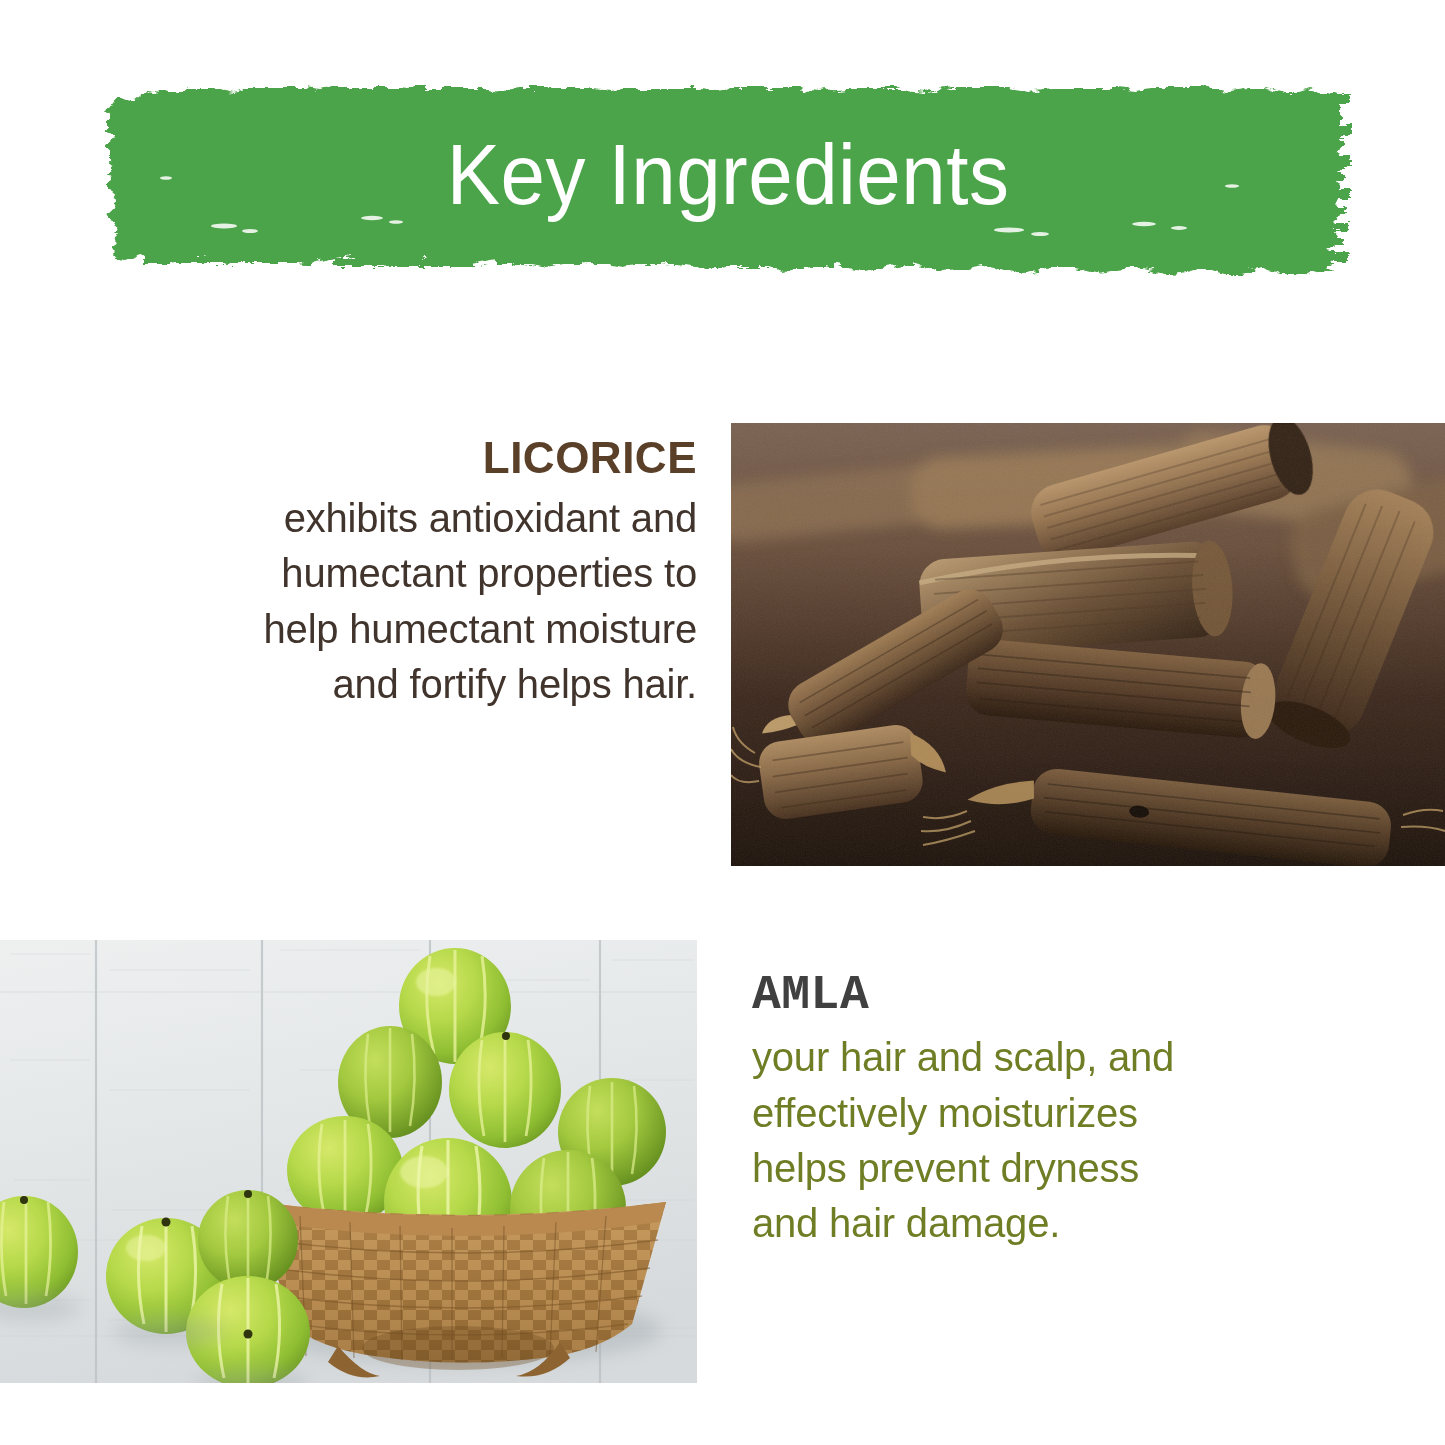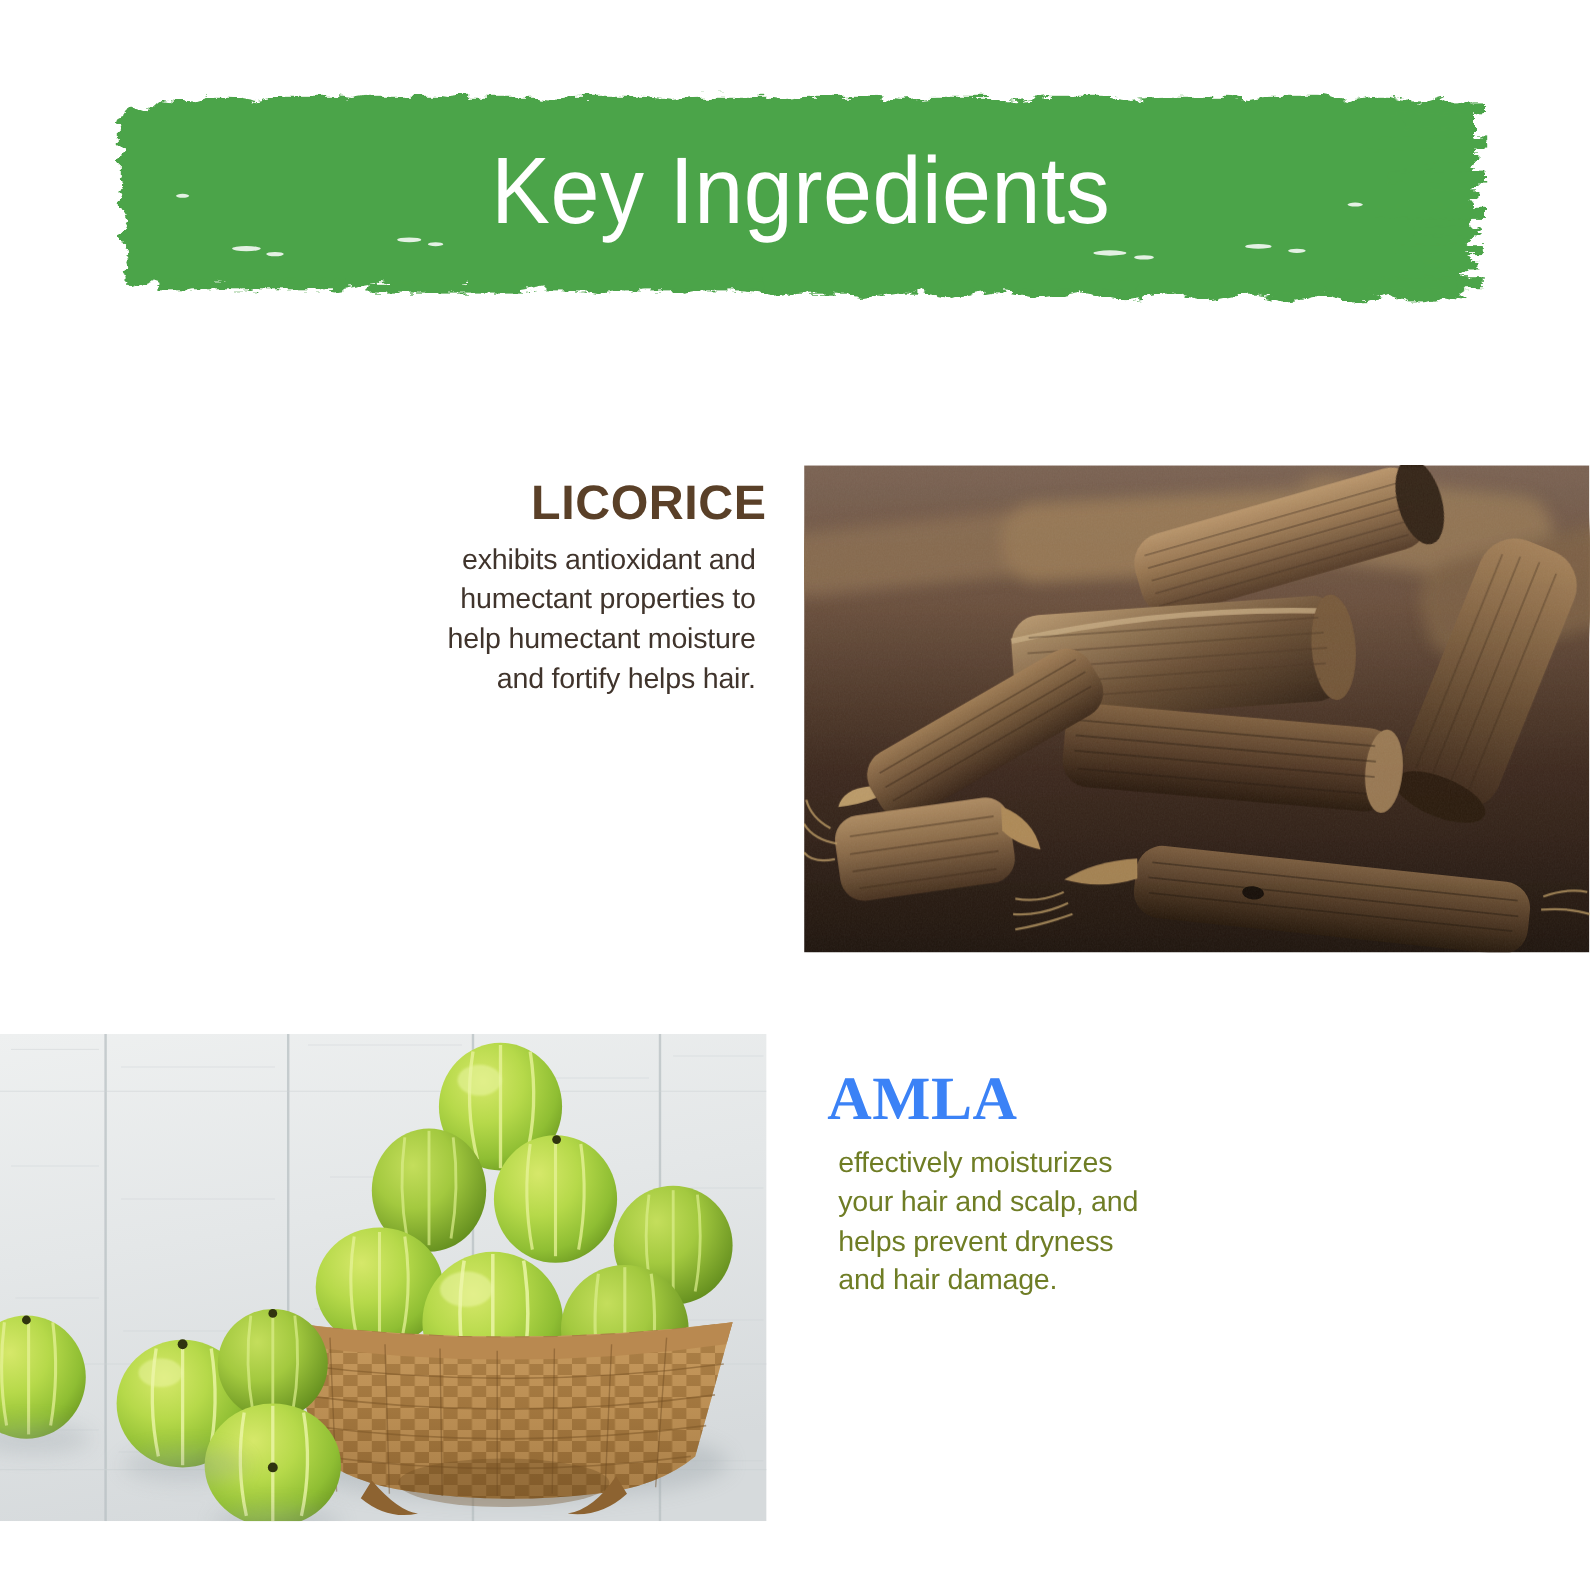--- a/index.html
+++ b/index.html
@@ -73,25 +73,25 @@
   #licorice-heading {
     font-size: 44px;
     font-weight: 700;
     color: #5A4028;
     letter-spacing: 0.5px;
     line-height: 1.05;
     margin: 0 0 10px 0;
     font-family: "Liberation Sans", sans-serif;
   }
   .body-copy {
-    font-size: 26px;
+    font-size: 40px;
     line-height: 1.38;
     font-weight: 400;
     letter-spacing: -0.2px;
-    margin: 10px;
+    margin: 0;
     font-family: "Liberation Sans", sans-serif;
   }
   #licorice-body { color: #40342C; }
   .body-copy .ln { display: block; }
 
   #licorice-photo {
     position: absolute;
     left: 731px;
     top: 0;
     width: 714px;
@@ -116,27 +116,27 @@
     overflow: hidden;
   }
   #amla-text {
     position: absolute;
     left: 752px;
     top: 30px;
     width: 600px;
     text-align: left;
   }
   #amla-heading {
-    font-size: 56px;
+    font-size: 48px;
     font-weight: 700;
-    color: #3b82f6;
+    color: #404040;
     letter-spacing: 0.5px;
     line-height: 1.05;
     margin: 0 0 10px 0;
-    font-family: Liberation Serif, serif;
+    font-family: Liberation Mono, monospace;
   }
   #amla-body { color: #6F7D25; }
 
   svg.photo { display: block; width: 100%; height: 100%; }
 </style>
 </head>
 <body>
 
 <div id="banner-wrap">
   <svg id="banner-brush" viewBox="0 0 1248 205" preserveAspectRatio="none">
@@ -566,19 +566,19 @@
         <ellipse cx="30" cy="368" rx="52" ry="14"></ellipse>
         <ellipse cx="168" cy="392" rx="56" ry="15"></ellipse>
         <ellipse cx="252" cy="444" rx="58" ry="14"></ellipse>
       </g>
     </svg>
   </div>
 
   <div id="amla-text">
     <div id="amla-heading">AMLA</div>
     <div id="amla-body" class="body-copy">
+      <span class="ln">your hair and scalp, and</span>
       <span class="ln">effectively moisturizes</span>
-      <span class="ln">your hair and scalp, and</span>
       <span class="ln">helps prevent dryness</span>
       <span class="ln">and hair damage.</span>
     </div>
   </div>
 </div>
 
 </body></html>

